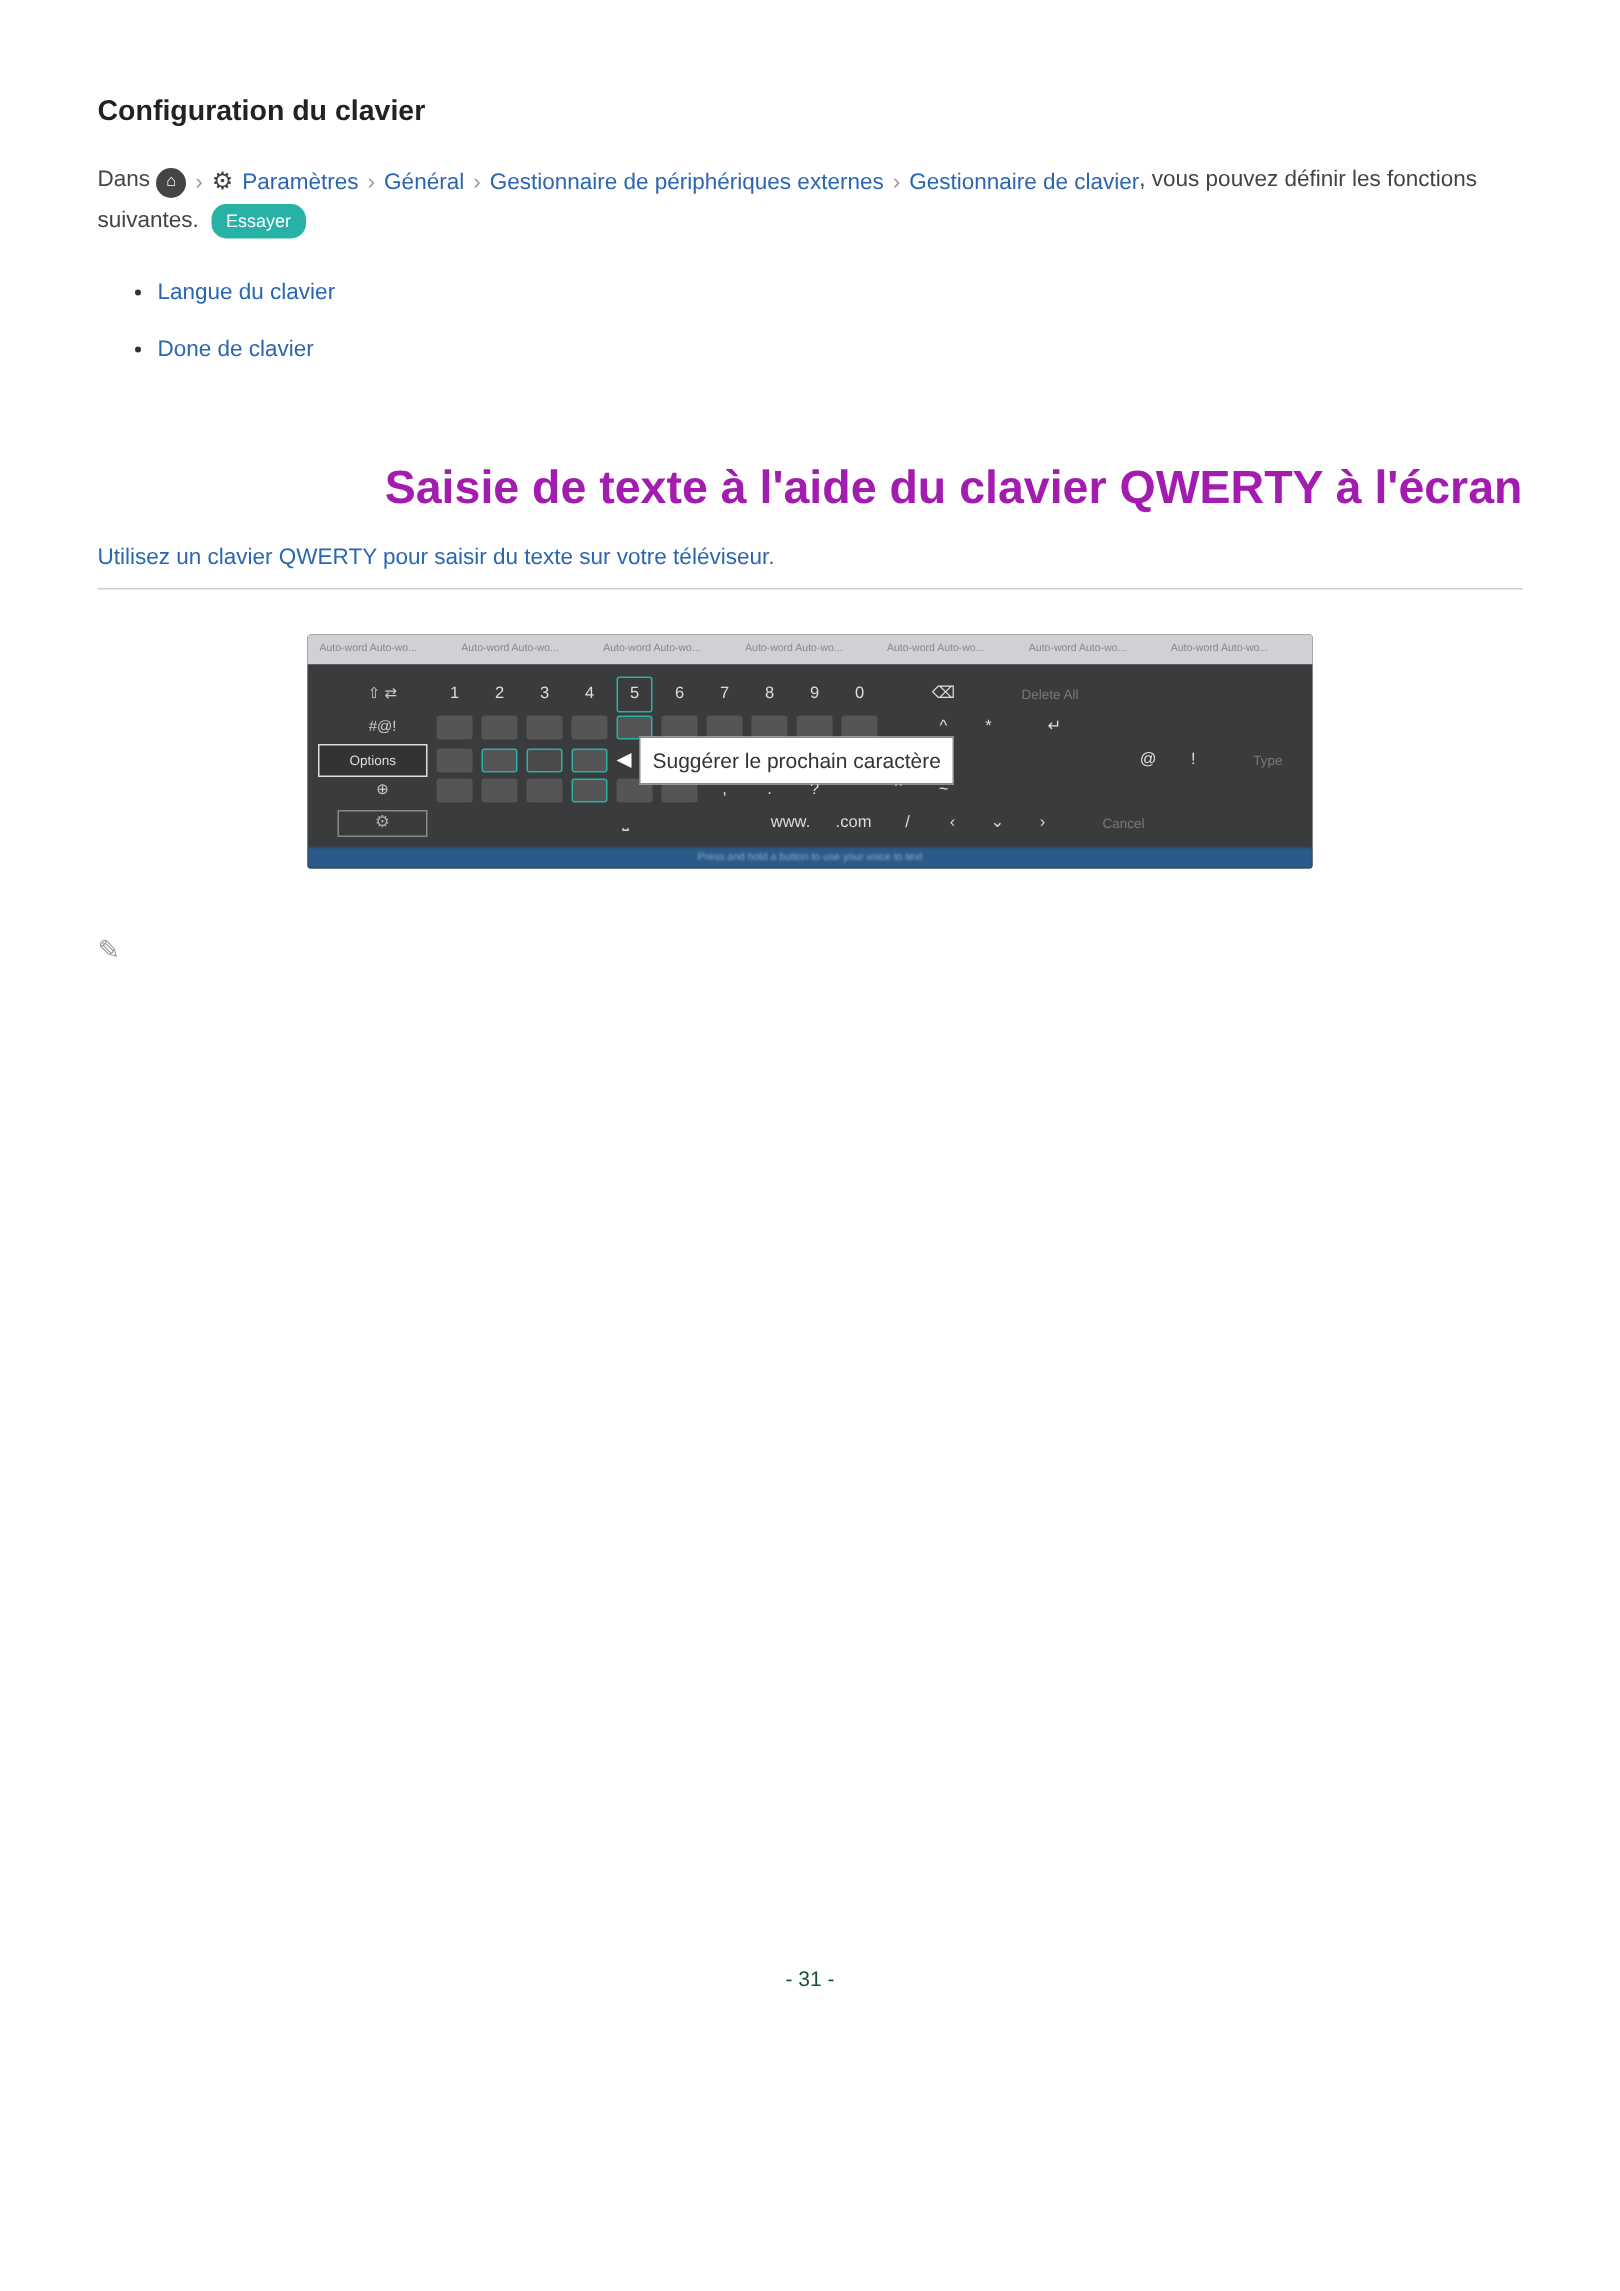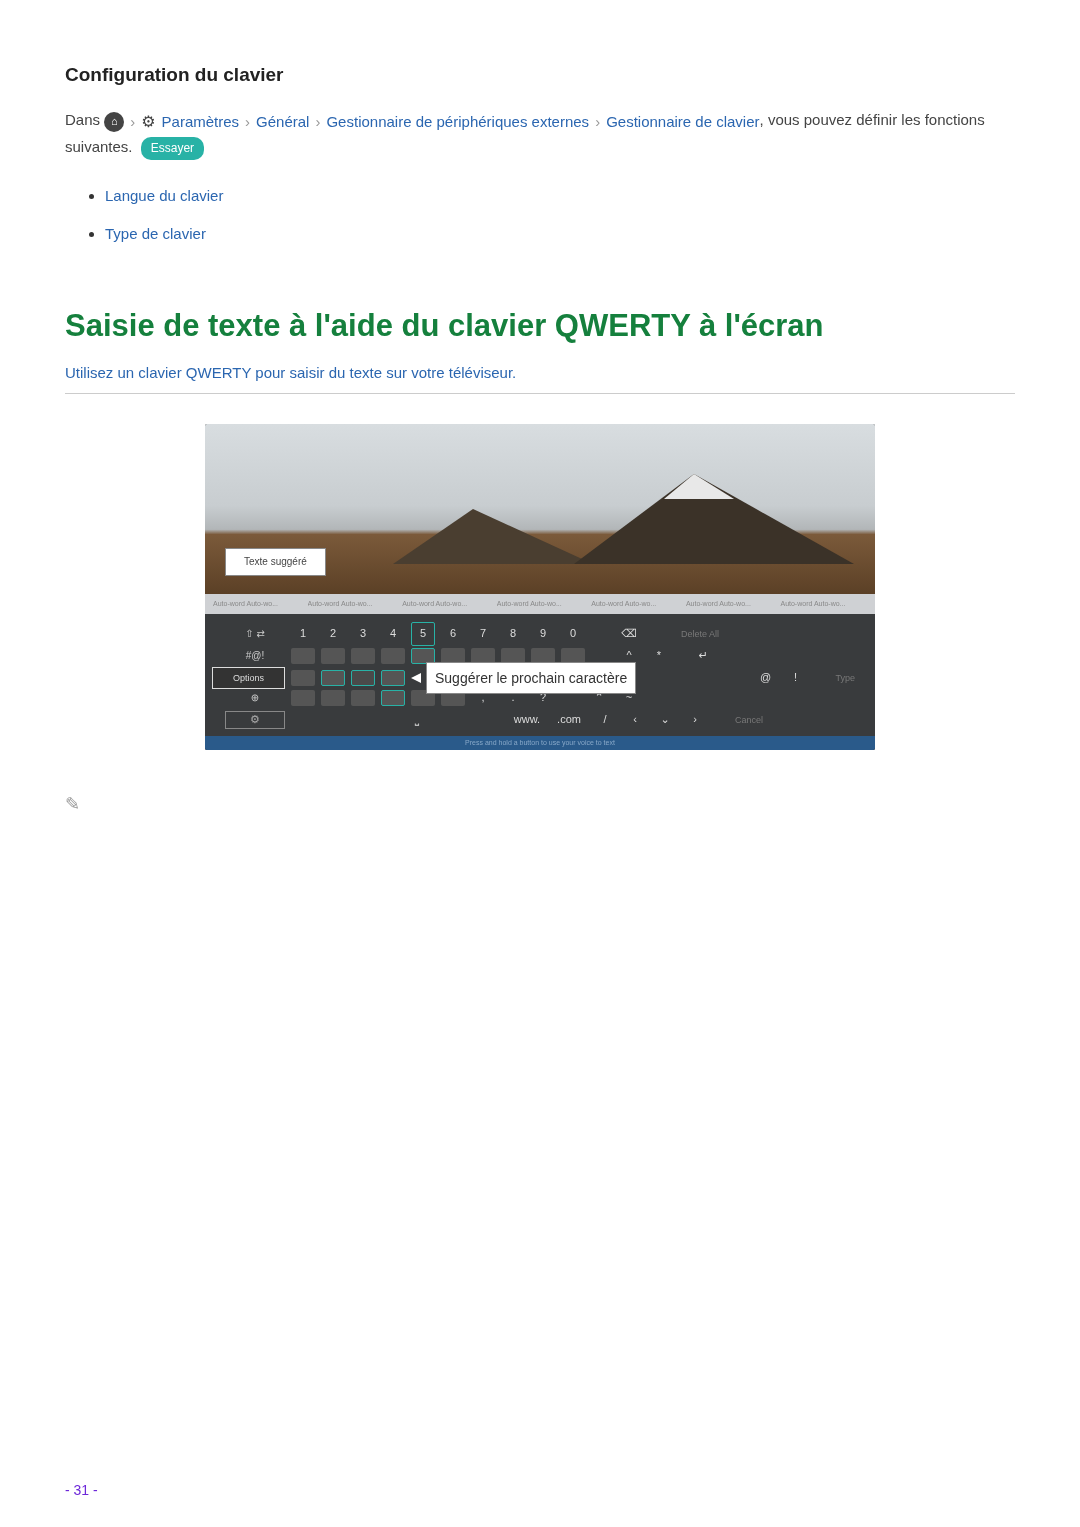--- a/index.html
+++ b/index.html
@@ -14,22 +14,23 @@
   }
   h3 {
     font-size: 19px;
     font-weight: 600;
     color: #222;
     margin-bottom: 18px;
   }
   h2 {
     font-size: 31px;
     font-weight: 600;
-    color: #15803d;
+    color: #a21caf;
     margin: 55px 0 10px 0;
+    text-align: right;
   }
   .subtitle {
     color: #2b66b0;
     font-size: 15px;
     margin-bottom: 30px;
     border-bottom: 1px solid #ccc;
     padding-bottom: 8px;
   }
   .para {
     font-size: 15px;
@@ -199,22 +200,23 @@
     margin-top: 30px;
     font-size: 14.5px;
     color: #555;
   }
   .note-icon {
     color: #999;
     font-size: 18px;
     flex-shrink: 0;
   }
   .pgnum {
+    text-align: center;
     margin-top: 660px;
-    color: #6d28d9;
+    color: #14532d;
     font-size: 14px;
   }
 </style>
 </head>
 <body>
 
 <h3>Configuration du clavier</h3>
 
 <p class="para">
   <span>Dans</span>
@@ -228,32 +230,27 @@
     <span class="chev">›</span>
     <span class="link">Gestionnaire de périphériques externes</span>
     <span class="chev">›</span>
     <span class="link">Gestionnaire de clavier</span>
     </span><span>, vous pouvez définir les fonctions suivantes.</span>
   <span class="pill">Essayer</span>
 </p>
 
 <ul class="optlist">
   <li>Langue du clavier</li>
-  <li>Type de clavier</li>
+  <li>Done de clavier</li>
 </ul>
 
 <h2>Saisie de texte à l'aide du clavier QWERTY à l'écran</h2>
 <p class="subtitle">Utilisez un clavier QWERTY pour saisir du texte sur votre téléviseur.</p>
 
 <div class="figure">
-  <div class="sky">
-    <div class="mountain2"></div>
-    <div class="mountain1"></div>
-    <div class="suggest-label">Texte suggéré</div>
-  </div>
   <div class="predrow">
     <span>Auto-word Auto-wo...</span>
     <span>Auto-word Auto-wo...</span>
     <span>Auto-word Auto-wo...</span>
     <span>Auto-word Auto-wo...</span>
     <span>Auto-word Auto-wo...</span>
     <span>Auto-word Auto-wo...</span>
     <span>Auto-word Auto-wo...</span>
   </div>
   <div class="kb">

